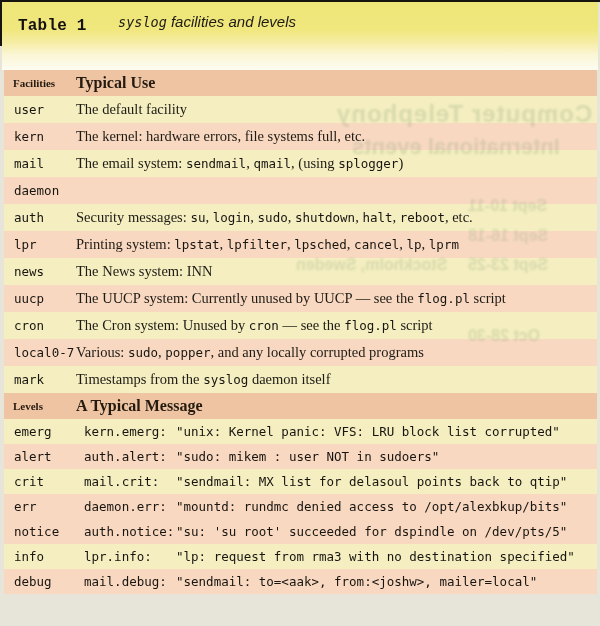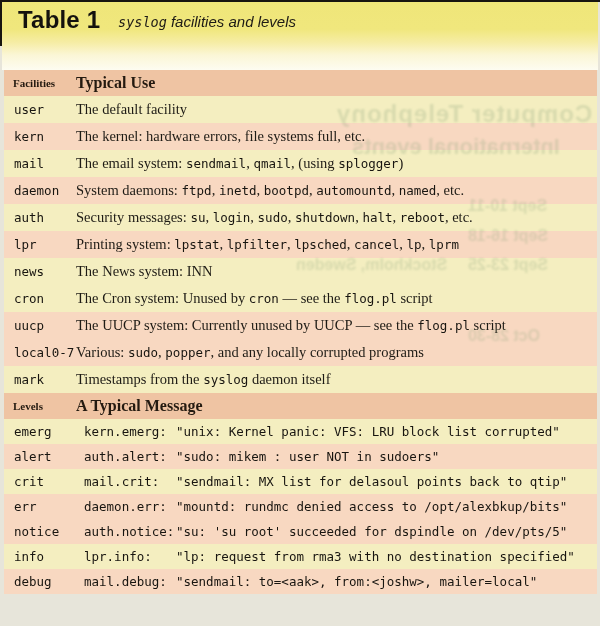--- a/index.html
+++ b/index.html
@@ -11,23 +11,23 @@
   .page { position:relative; width:600px; height:626px; background:#e7e5da; overflow:hidden; }
 
   .edge-top  { position:absolute; top:0; left:0; width:600px; height:2px; background:#17140f; z-index:6; }
   .edge-left { position:absolute; top:0; left:0; width:2px; height:46px; background:#17140f; z-index:6; }
 
   .title-band {
     position:absolute; left:2px; top:2px; width:596px; height:68px;
     background:linear-gradient(180deg,#efe679 0%,#f0e77d 40%,#f6eda6 60%,#fbf6d6 78%,#fdfcf1 100%);
   }
   .title {
-    position:absolute; left:16px; top:4px;
-    font-family:Liberation Sans, sans-serif; font-weight:bold;
-    font-size:24px; color:#14120e; letter-spacing:.2px;
+    position:absolute; left:16px; top:15px;
+    font-family:Liberation Mono, monospace; font-weight:bold;
+    font-size:16px; color:#14120e; letter-spacing:.2px;
   }
   .caption { position:absolute; left:116px; top:11px; font-style:italic; color:#1d1a15; white-space:nowrap; }
   .cap-code { font-family:"DejaVu Sans Mono", monospace; font-size:13.5px; }
   .cap-rest { font-family:"Liberation Sans", sans-serif; font-size:15px; }
 
   .tbl { position:absolute; left:4px; top:70px; width:593px; z-index:2; }
   .row { display:flex; align-items:center; }
   .row.f   { height:27px; }
   .row.l   { height:25px; }
   .row.hdr { height:26px; background:#efc4a3; }
@@ -84,41 +84,40 @@
         <div class="row f p">
           <span class="fname mono">kern</span>
           <span class="fdesc"><span>The kernel: hardware errors, file systems full, etc.</span></span>
         </div>
         <div class="row f y">
           <span class="fname mono">mail</span>
           <span class="fdesc"><span>The email system: </span><span class="mono">sendmail</span><span>, </span><span class="mono">qmail</span><span>, (using </span><span class="mono">splogger</span><span>)</span></span>
         </div>
         <div class="row f p">
           <span class="fname mono">daemon</span>
-          <span class="fdesc"><span>System daemons: </span><span class="mono">ftpd</span><span>, </span><span class="mono">inetd</span><span>, </span><span class="mono">bootpd</span><span>, </span><span class="mono">automountd</span><span>, </span><span class="mono">named</span><span>, etc.</span></span>
         </div>
         <div class="row f y">
           <span class="fname mono">auth</span>
           <span class="fdesc"><span>Security messages: </span><span class="mono">su</span><span>, </span><span class="mono">login</span><span>, </span><span class="mono">sudo</span><span>, </span><span class="mono">shutdown</span><span>, </span><span class="mono">halt</span><span>, </span><span class="mono">reboot</span><span>, etc.</span></span>
         </div>
         <div class="row f p">
           <span class="fname mono">lpr</span>
           <span class="fdesc"><span>Printing system: </span><span class="mono">lpstat</span><span>, </span><span class="mono">lpfilter</span><span>, </span><span class="mono">lpsched</span><span>, </span><span class="mono">cancel</span><span>, </span><span class="mono">lp</span><span>, </span><span class="mono">lprm</span></span>
         </div>
         <div class="row f y">
           <span class="fname mono">news</span>
           <span class="fdesc"><span>The News system: INN</span></span>
         </div>
+        <div class="row f p">
+          <span class="fname mono">uucp</span>
+          <span class="fdesc"><span>The UUCP system: Currently unused by UUCP — see the </span><span class="mono">flog.pl</span><span> script</span></span>
+        </div>
         <div class="row f y">
           <span class="fname mono">cron</span>
           <span class="fdesc"><span>The Cron system: Unused by </span><span class="mono">cron</span><span> — see the </span><span class="mono">flog.pl</span><span> script</span></span>
-        </div>
-        <div class="row f p">
-          <span class="fname mono">uucp</span>
-          <span class="fdesc"><span>The UUCP system: Currently unused by UUCP — see the </span><span class="mono">flog.pl</span><span> script</span></span>
         </div>
         <div class="row f p">
           <span class="fname mono">local0-7</span>
           <span class="fdesc"><span>Various: </span><span class="mono">sudo</span><span>, </span><span class="mono">popper</span><span>, and any locally corrupted programs</span></span>
         </div>
         <div class="row f y">
           <span class="fname mono">mark</span>
           <span class="fdesc"><span>Timestamps from the </span><span class="mono">syslog</span><span> daemon itself</span></span>
         </div>
       </div>

